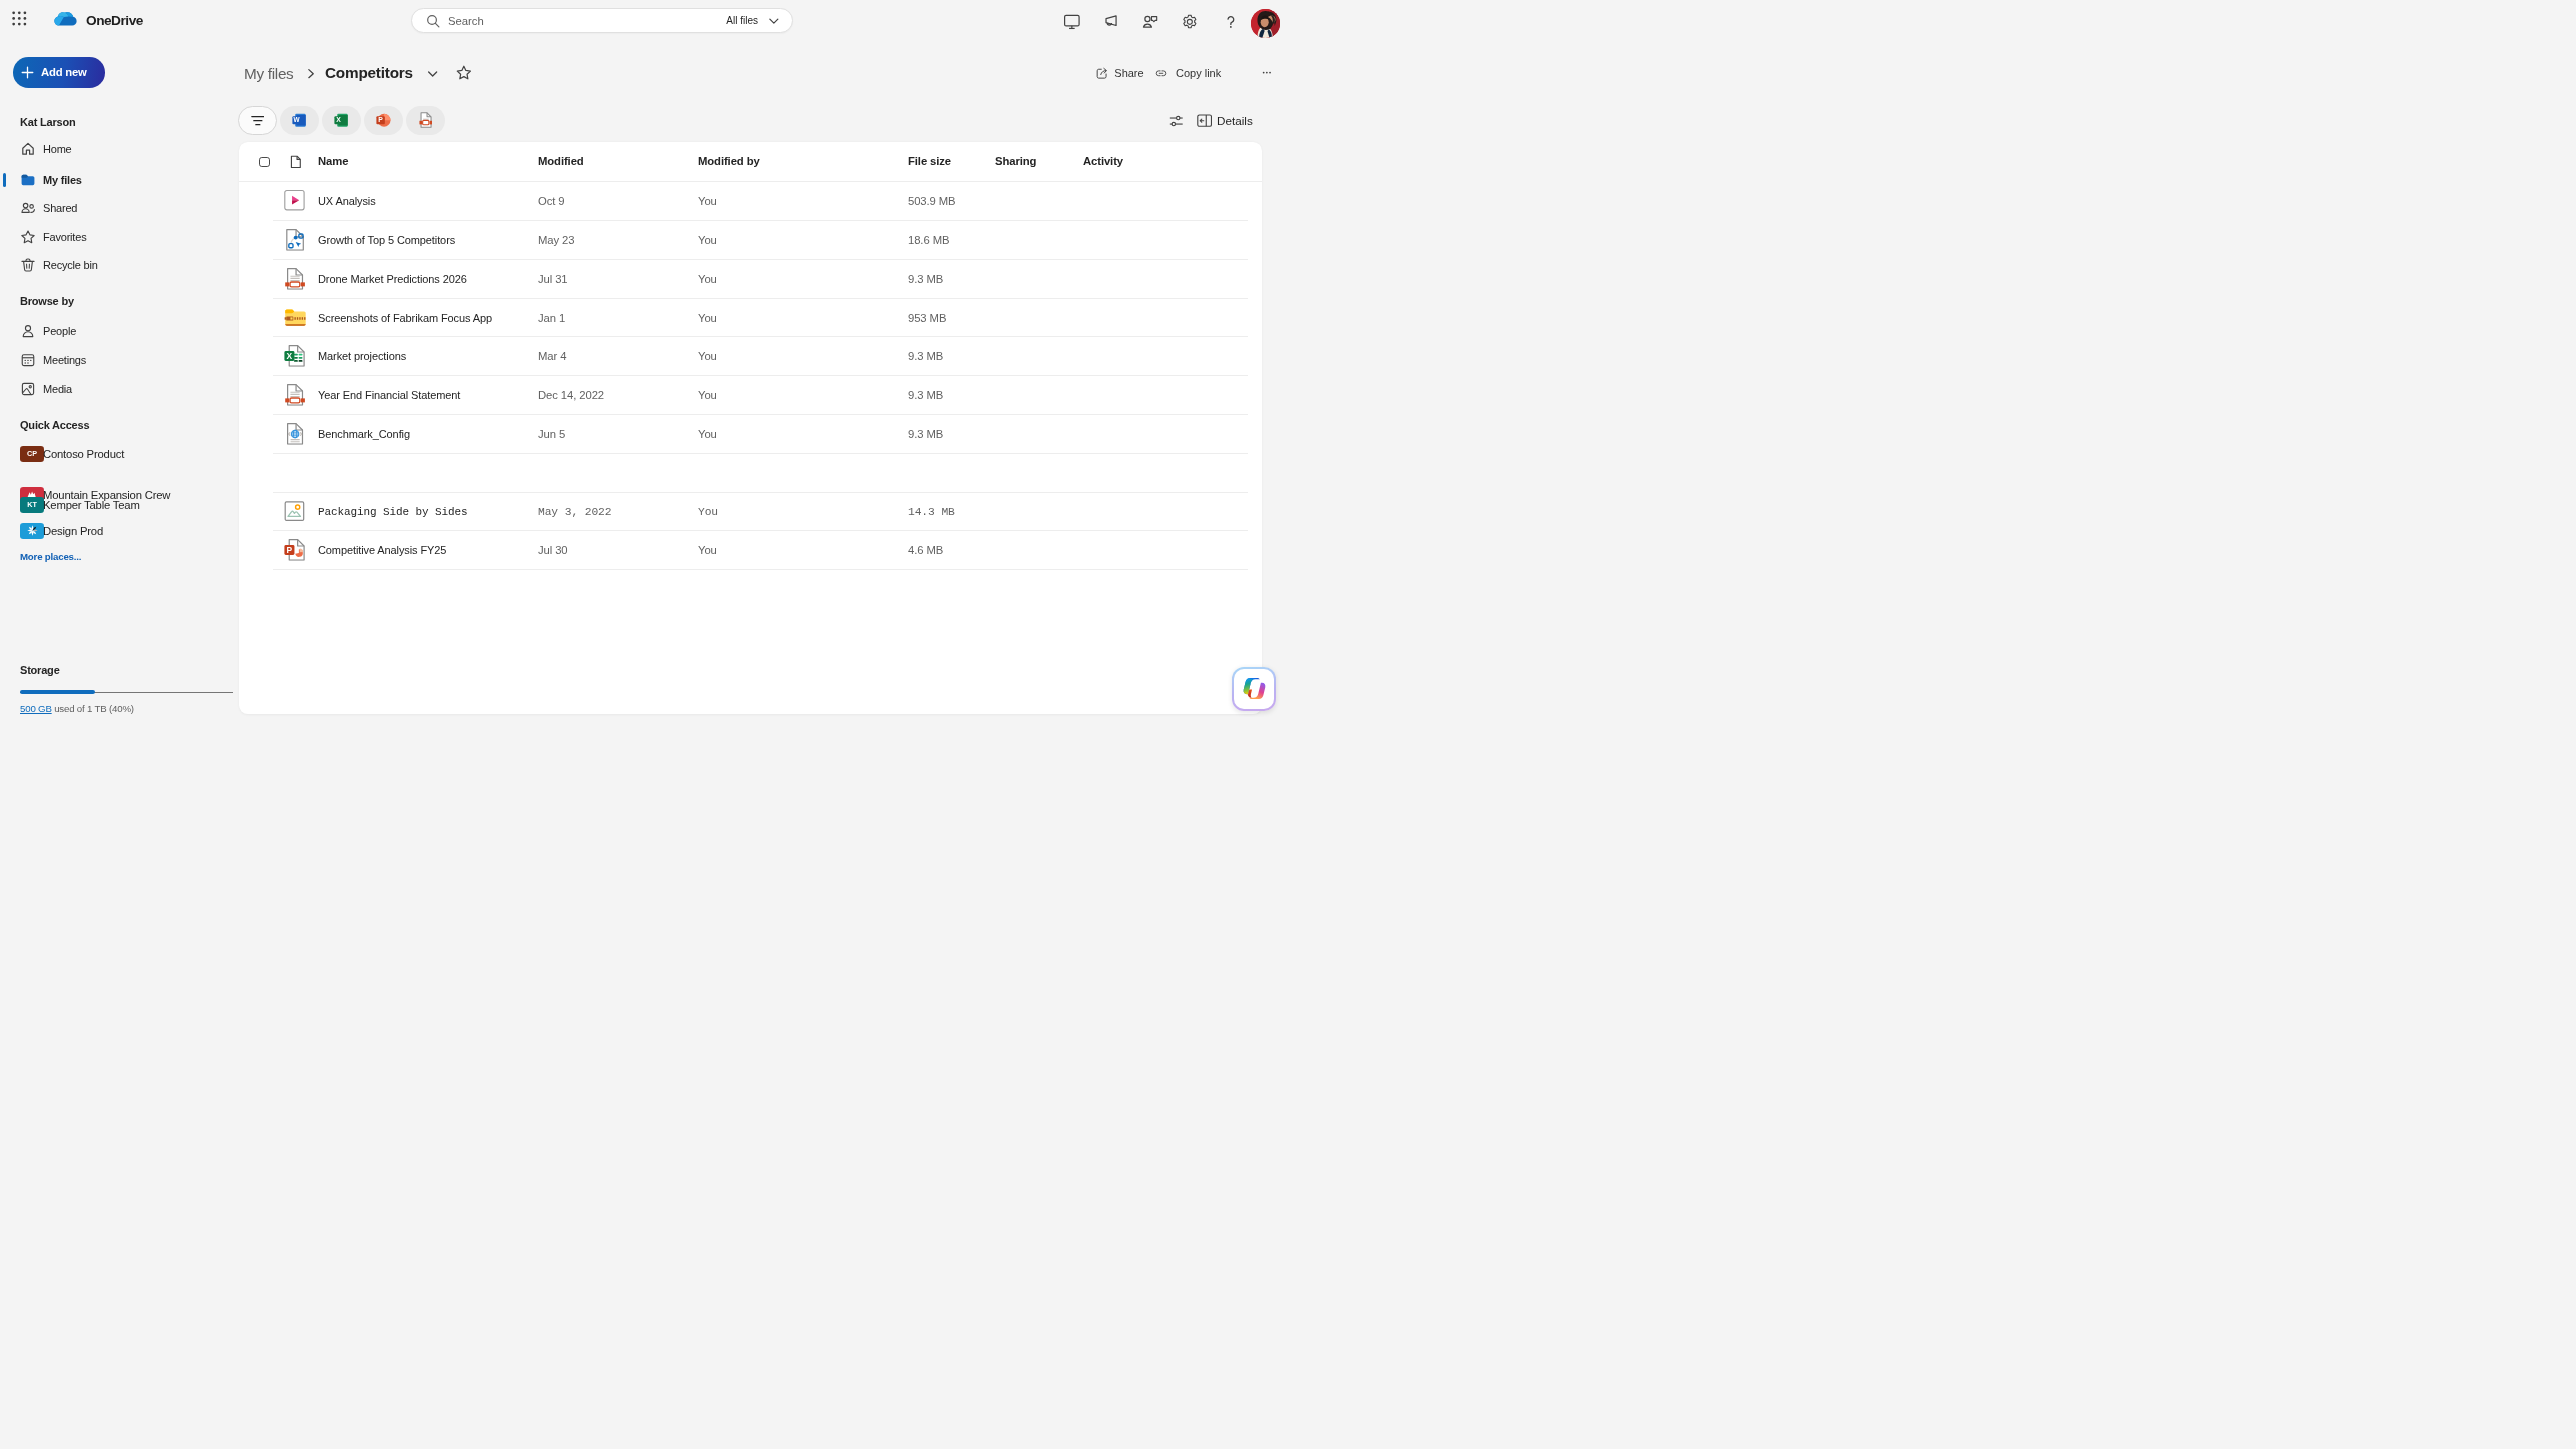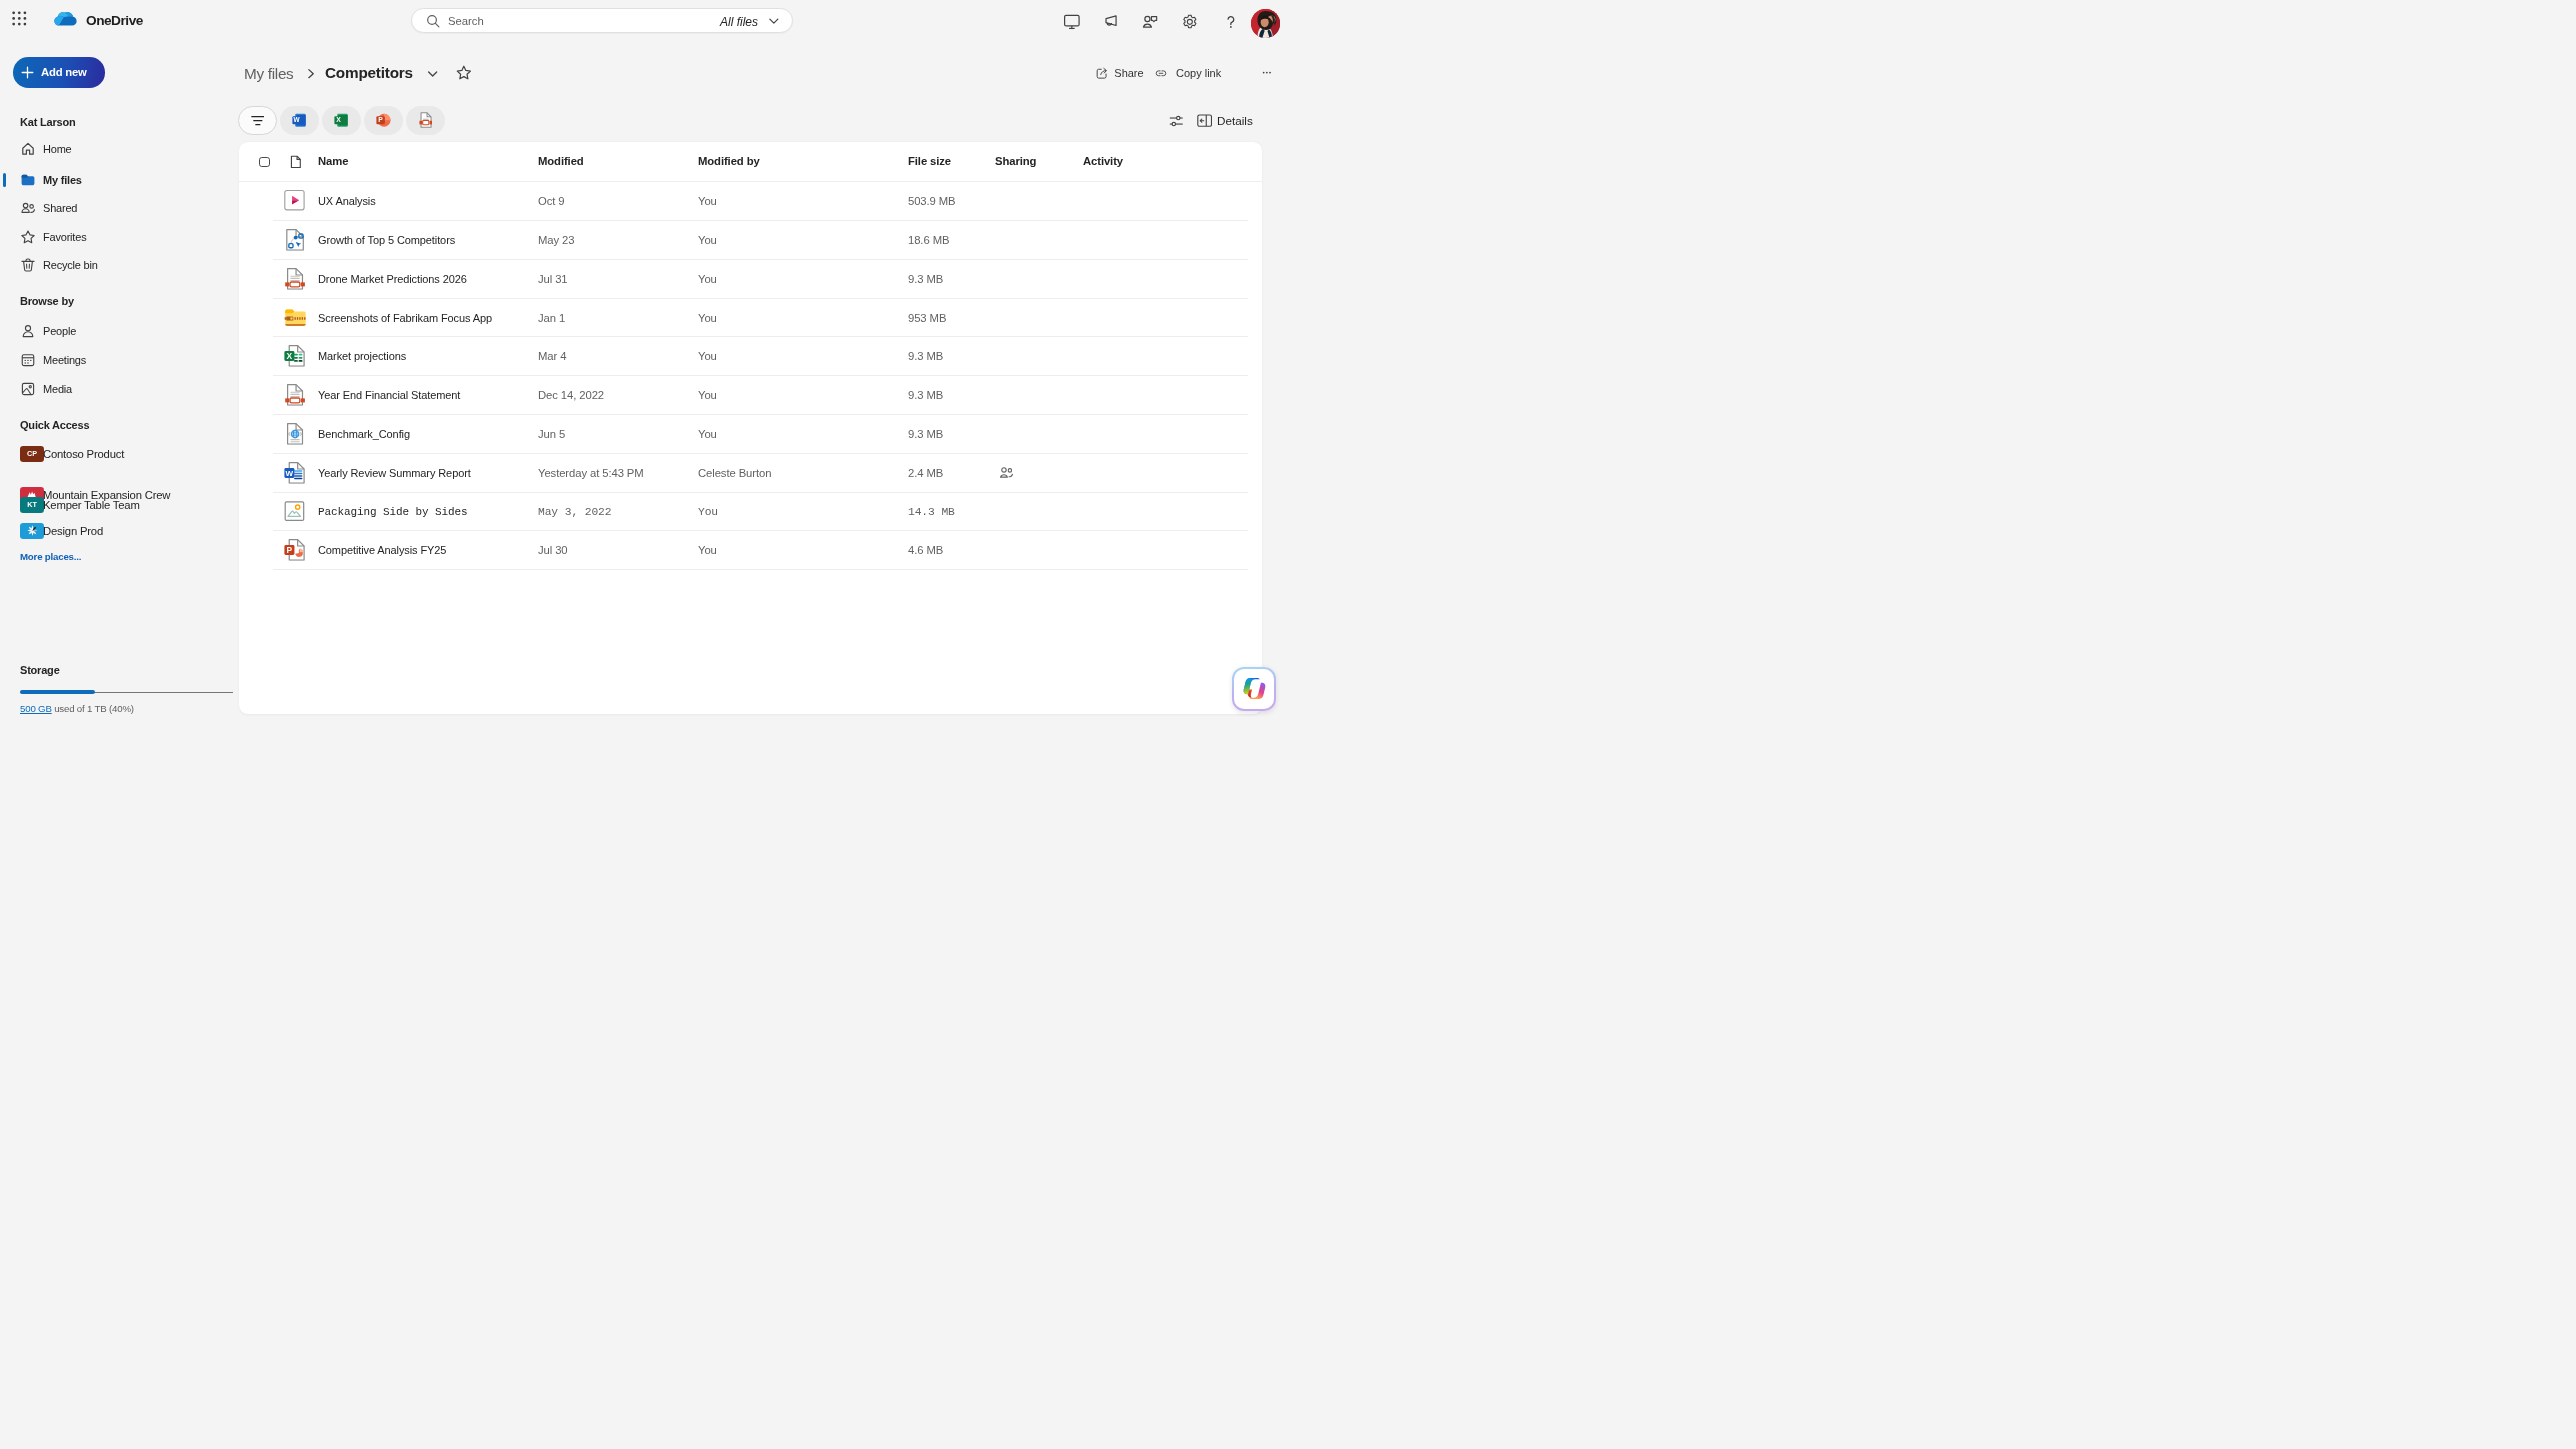--- a/index.html
+++ b/index.html
@@ -8,21 +8,21 @@
 .abs { position:absolute; }
 svg { display:block; }
 
 
 #waffle { left:11.3px; top:10px; width:17.7px; height:17.7px; }
 #odlogo { left:54px; top:12px; width:23px; height:15.3px; }
 #odtext { left:86px; top:13.3px; font-size:13.7px; font-weight:700; color:#1f1f1f; letter-spacing:-0.5px; }
 #search { left:411px; top:8px; width:382px; height:25px; background:#fff; border:0.8px solid #e0e0e0; border-radius:13px; box-shadow:0 0.8px 1.6px rgba(0,0,0,0.04); }
 #search .sicon { position:absolute; left:13.7px; top:4.8px; }
 #search .stext { position:absolute; left:36px; top:6px; font-size:11.3px; color:#616161; }
-#search .allfiles { position:absolute; right:34px; top:6px; font-size:12px; color:#242424;font-style:italic; }
+#search .allfiles { position:absolute; right:34px; top:6px; font-size:10px; color:#242424; }
 #search .chev { position:absolute; right:13px; top:8.9px; }
 .topicon { top:12.5px; width:17.7px; height:17.7px; }
 #avatar { left:1251px; top:8.9px; width:29px; height:29px; border-radius:50%; overflow:hidden; background:#c22a35; }
 
 
 #addnew { left:13px; top:57px; width:92px; height:31px; border-radius:15.3px; background:linear-gradient(100deg,#0d68b6 0%,#1b50b5 55%,#2b2b9e 100%); color:#fff; }
 #addnew .plus { position:absolute; left:8px; top:8.9px; }
 #addnew .txt { position:absolute; left:28px; top:8.9px; font-size:11.3px; font-weight:700; letter-spacing:-0.2px; }
 #katlarson { left:20px; top:116px; font-size:11px; font-weight:700; letter-spacing:-0.2px; }
 .navitem { left:0; width:239px; height:29px; }
@@ -467,37 +467,20 @@
         <svg width="22.5" height="22.5" viewBox="0 0 28 28">
           <use href="#ic-globe"></use>
         </svg>
       </span>
     <span class="name">Benchmark_Config</span>
       <span class="mod">Jun 5</span>
       <span class="by">You</span>
       <span class="size">9.3 MB</span>
   </div>
   <div class="rowline" style="top:311px;"></div>
-  <div class="row" style="top:311px;">
-    <span class="ficon">
-        <svg width="22.5" height="22.5" viewBox="0 0 28 28">
-          <use href="#ic-word"></use>
-        </svg>
-      </span>
-    <span class="name">Yearly Review Summary Report</span>
-      <span class="mod">Yesterday at 5:43 PM</span>
-      <span class="by">Celeste Burton</span>
-      <span class="size">2.4 MB</span>
-    <svg style="position:absolute;left:759px;top:11.3px;" width="17" height="17" viewBox="0 0 20 20">
-        <circle cx="7" cy="7" r="2.6" fill="none" stroke="#616161" stroke-width="1.3"></circle>
-        <path d="M3 15.5 a4.2 4.2 0 0 1 8 0 Z" fill="none" stroke="#616161" stroke-width="1.3" stroke-linejoin="round"></path>
-        <circle cx="14" cy="7.5" r="2" fill="none" stroke="#616161" stroke-width="1.3"></circle>
-        <path d="M13 15 a3.6 3.6 0 0 0 4 -3" fill="none" stroke="#616161" stroke-width="1.3" stroke-linecap="round"></path>
-      </svg>
-  </div>
   <div class="rowline" style="top:350px;"></div>
   <div class="row" style="top:350px;font-family:Liberation Mono, monospace;">
     <span class="ficon">
         <svg width="22.5" height="22.5" viewBox="0 0 28 28">
           <use href="#ic-image"></use>
         </svg>
       </span>
     <span class="name">Packaging Side by Sides</span>
       <span class="mod">May 3, 2022</span>
       <span class="by">You</span>

